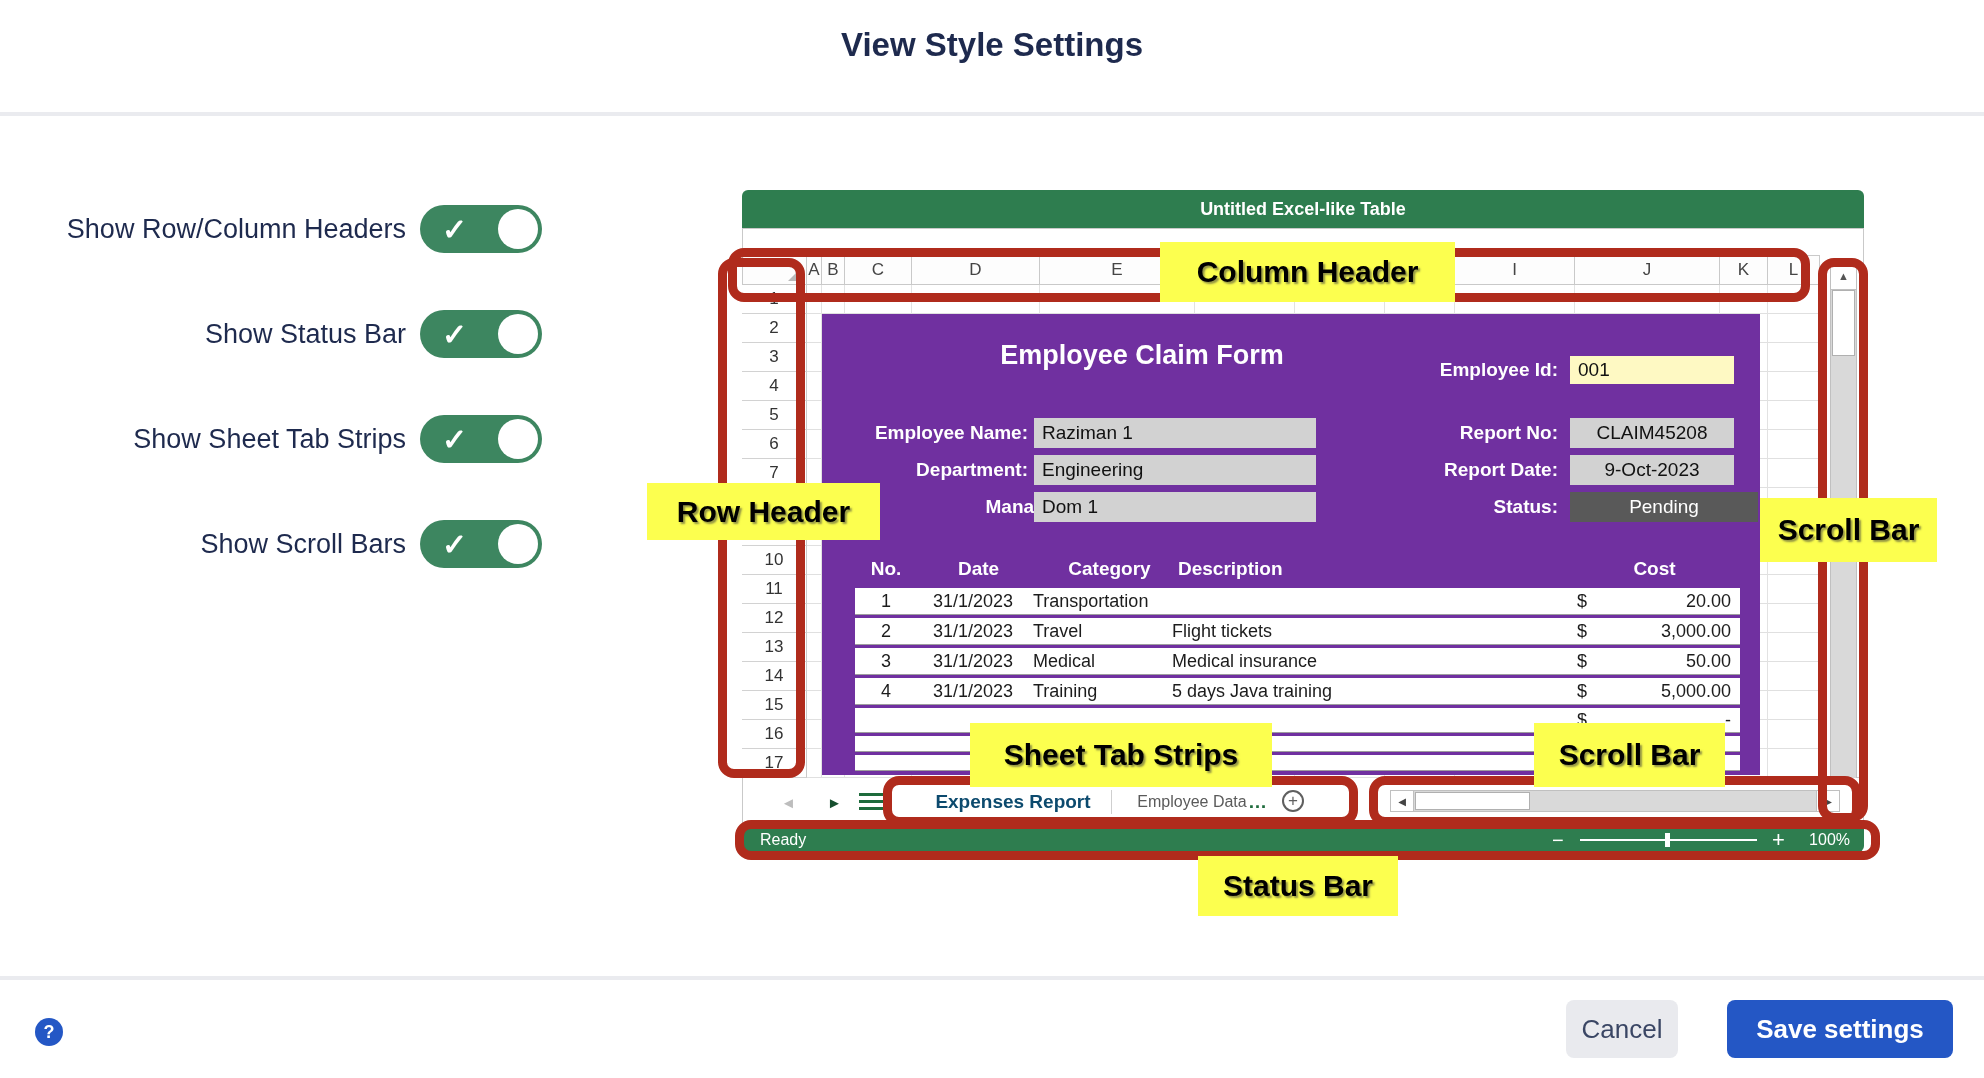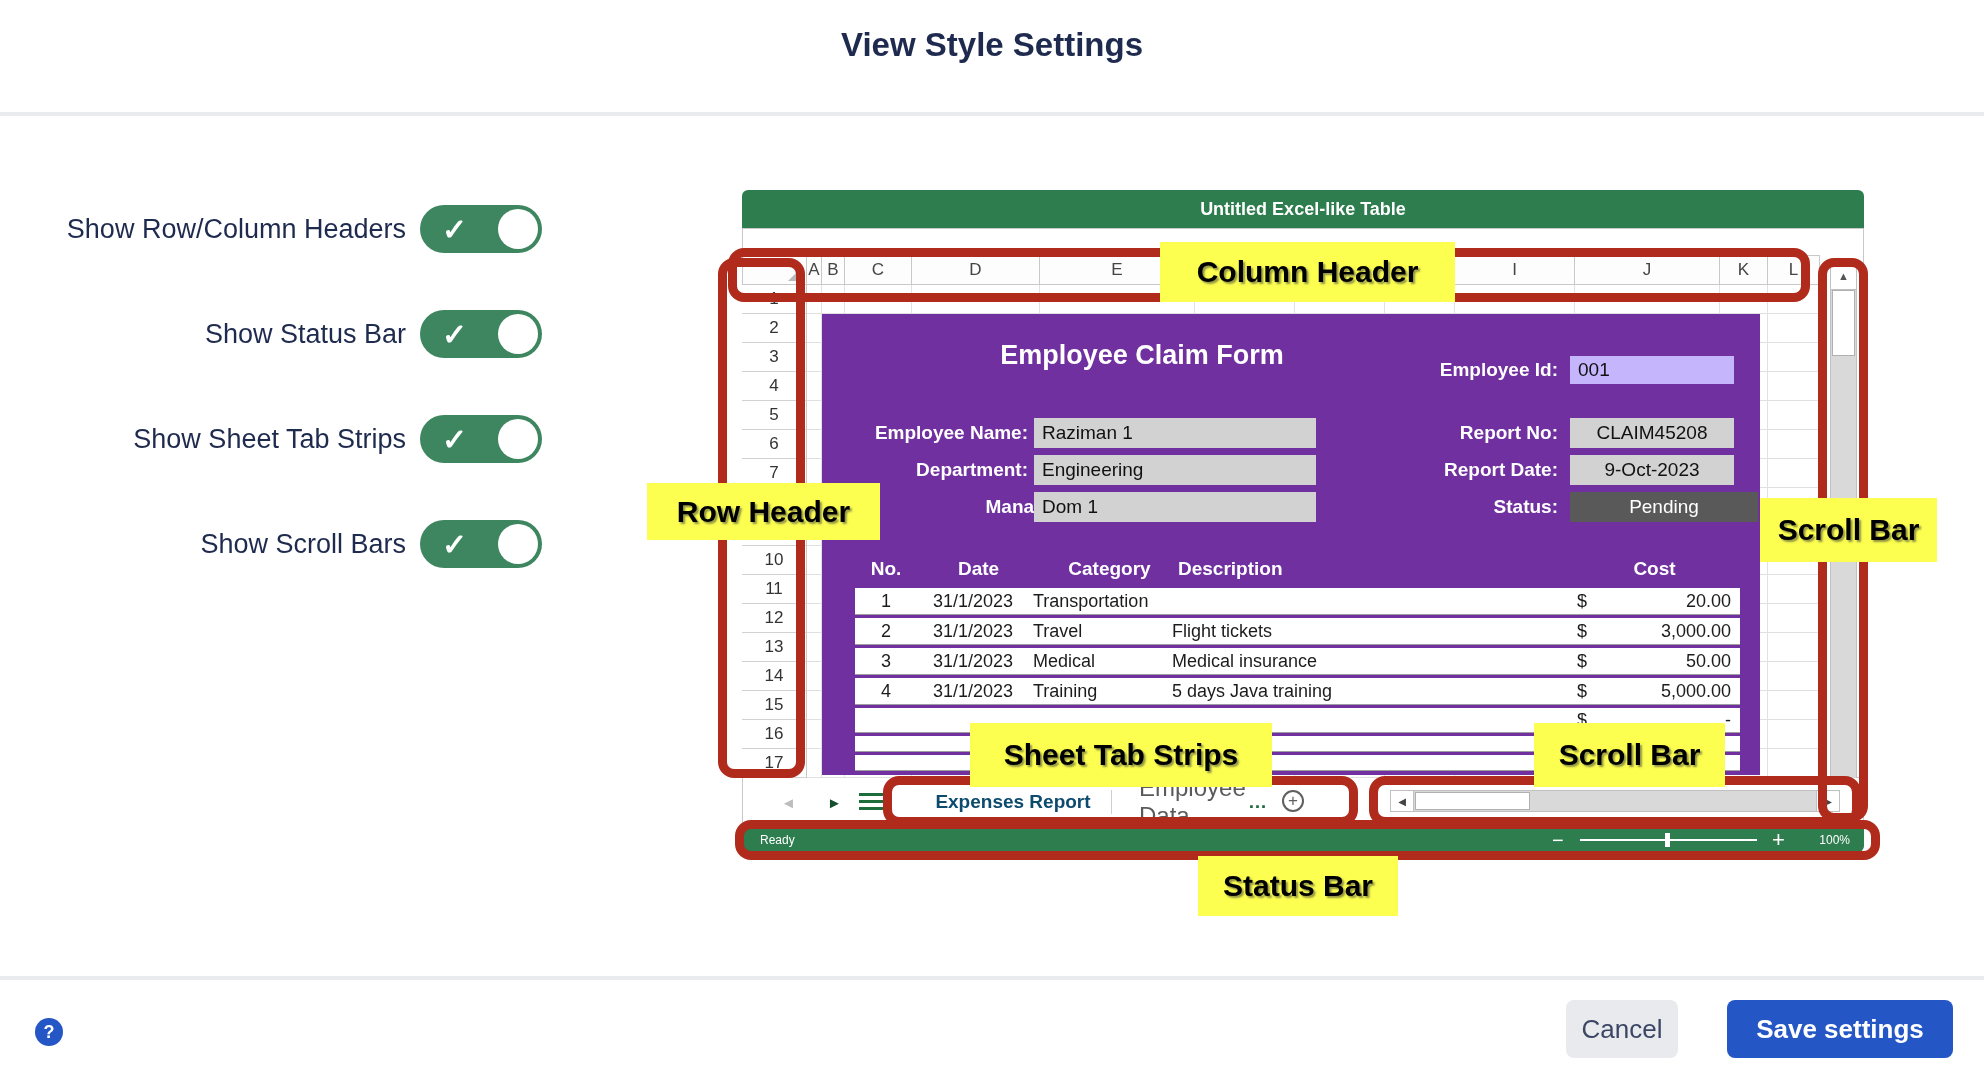--- a/index.html
+++ b/index.html
@@ -47,21 +47,21 @@
   .vlines{position:absolute;left:0;top:0;height:100%;display:flex;}
   .vline{box-sizing:border-box;height:100%;border-right:1px solid #e2e2e2;}
 
   
   .claim-form{left:82px;top:144px;width:938px;height:461px;background:#7030a0;z-index:2;}
   .form-title{position:absolute;left:40px;top:26px;width:560px;text-align:center;color:#fff;font-weight:bold;font-size:27px;}
   .flabel{position:absolute;color:#fff;font-weight:bold;font-size:19px;text-align:right;line-height:30px;}
   .finput{position:absolute;background:#d2d2d2;color:#111;font-size:19px;line-height:30px;box-sizing:border-box;}
   .finput.left{padding-left:8px;}
   .finput.center{text-align:center;}
-  .finput.yellow{background:#c4b5fd;}
+  .finput.yellow{background:#fef9c3;}
   .finput.dark{background:#595959;color:#fff;}
 
   .xhead{position:absolute;color:#fff;font-weight:bold;font-size:19px;}
   .xtable{position:absolute;left:33px;top:274px;width:885px;}
   .xrow{position:relative;background:#fff;border-bottom:1px solid #9e9e9e;margin-bottom:3px;height:26px;}
   .xrow.dollar{height:24px;}
   .xrow.stripe{height:15px;}
   .xc{position:absolute;top:0;height:100%;display:flex;align-items:center;font-size:18px;color:#1c1c1c;}
   .xc.center{justify-content:center;}
   .xc.right{justify-content:flex-end;}
@@ -77,29 +77,29 @@
   .hs-thumb{position:absolute;left:24px;top:1px;bottom:1px;width:115px;background:#fff;border:1px solid #b0b0b0;box-sizing:border-box;}
 
   
   .tabstrip{left:2px;top:608px;width:1122px;height:48px;background:#fff;border:1px solid #c9c9c9;border-top:none;box-sizing:border-box;z-index:1;}
   .tab-arrow{position:absolute;top:50%;transform:translateY(-50%);font-size:15px;}
   .hamburger{position:absolute;left:116px;top:15px;width:26px;}
   .hamburger div{height:3px;background:#1e6b3c;margin-bottom:4px;}
   .tab-active{position:absolute;left:185px;top:0;width:170px;height:100%;display:flex;align-items:center;justify-content:center;
               color:#0c4a6e;font-weight:bold;font-size:19px;}
   .tab-sep{position:absolute;left:368px;top:12px;width:1px;height:24px;background:#cfcfcf;}
-  .tab-inactive{position:absolute;left:396px;top:0;width:130px;height:100%;display:flex;align-items:center;justify-content:center;
-                color:#5a5a5a;font-size:24px;}
+  .tab-inactive{position:absolute;left:384px;top:0;width:130px;height:100%;display:flex;align-items:center;justify-content:center;
+                color:#5a5a5a;font-size:16px;}
   .tab-dots{position:absolute;left:505px;top:0;height:100%;display:flex;align-items:center;color:#1e6b3c;font-weight:bold;font-size:19px;}
   .tab-plus{position:absolute;left:539px;top:12px;width:22px;height:22px;border:2px solid #5f5f5f;border-radius:50%;
             color:#5f5f5f;font-size:17px;display:flex;align-items:center;justify-content:center;box-sizing:border-box;}
 
   
   .statusbar{left:2px;top:658px;width:1122px;height:24px;background:#2e7d4f;border-radius:0 0 6px 6px;z-index:1;}
-  .sb-text{position:absolute;color:#fff;font-size:12px;top:50%;transform:translateY(-50%);}
+  .sb-text{position:absolute;color:#fff;font-size:16px;top:50%;transform:translateY(-50%);}
   .sb-line{position:absolute;left:838px;top:11px;width:177px;height:2px;background:#fff;}
   .sb-thumb{position:absolute;left:923px;top:5px;width:5px;height:14px;background:#fff;}
 
   
   .ann-rect{border:9px solid #b02b1c;border-radius:16px;background:transparent;z-index:4;box-sizing:border-box;}
   .ann-label{background:#fcff4f;color:#000;font-weight:800;font-size:30px;display:flex;align-items:center;justify-content:center;
              z-index:5;text-shadow:2px 2px 2px rgba(60,60,60,0.55);white-space:nowrap;}
 </style>
 </head>
 <body>

